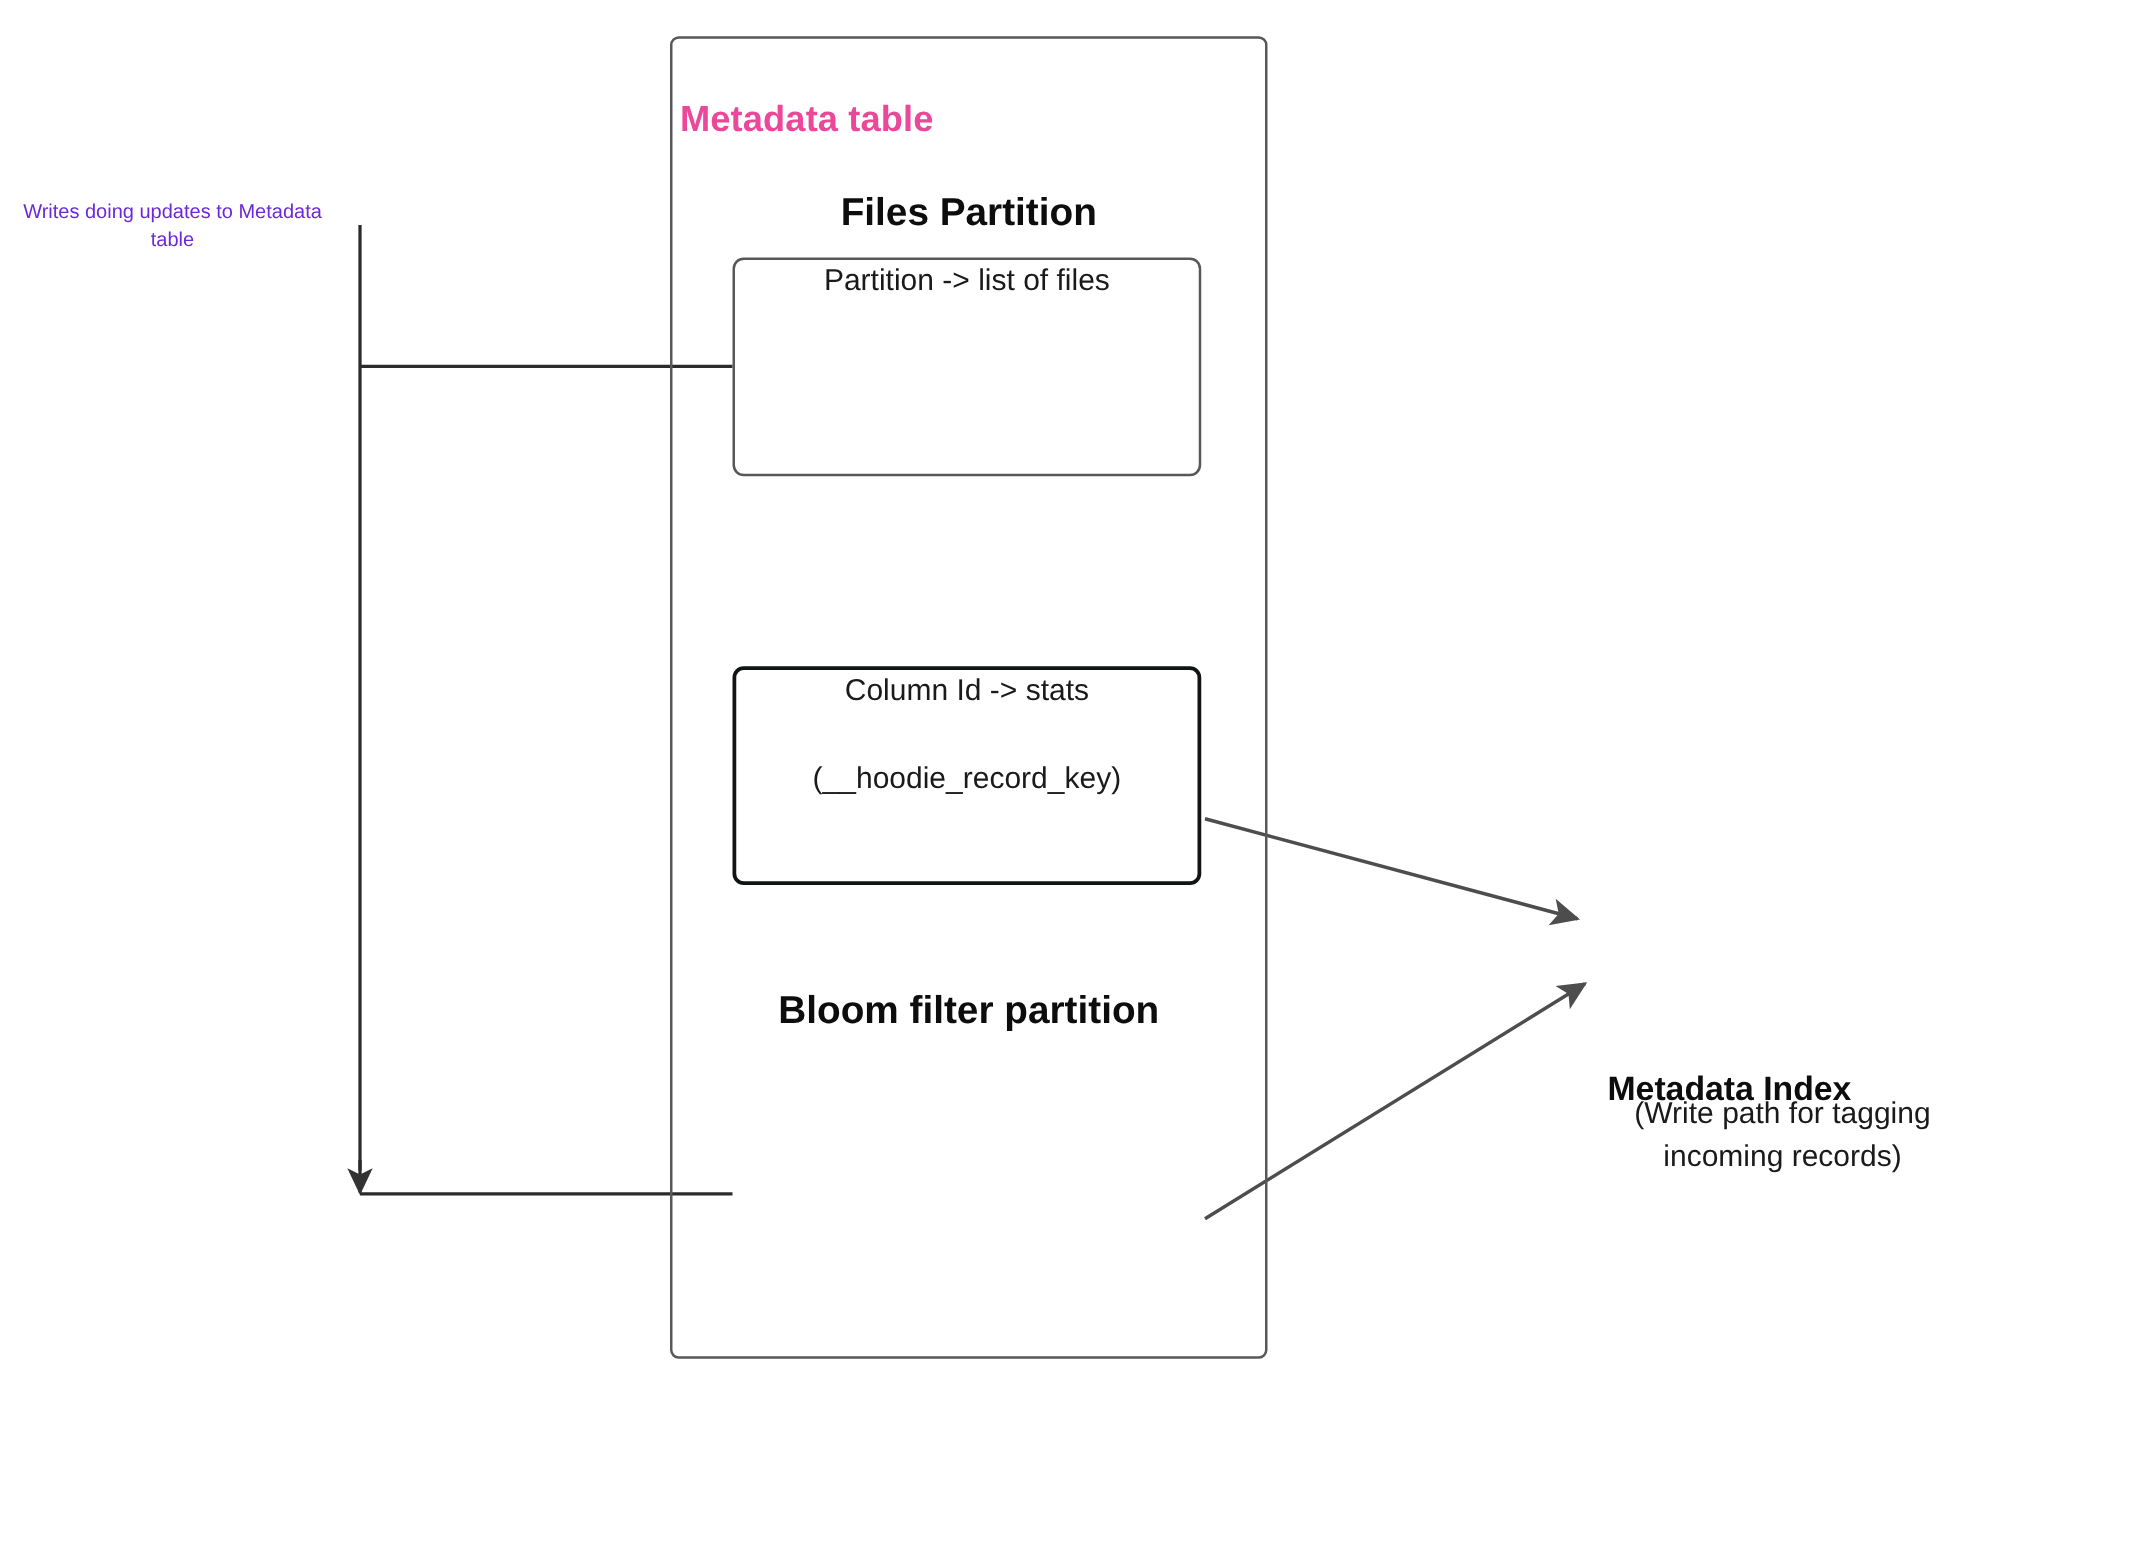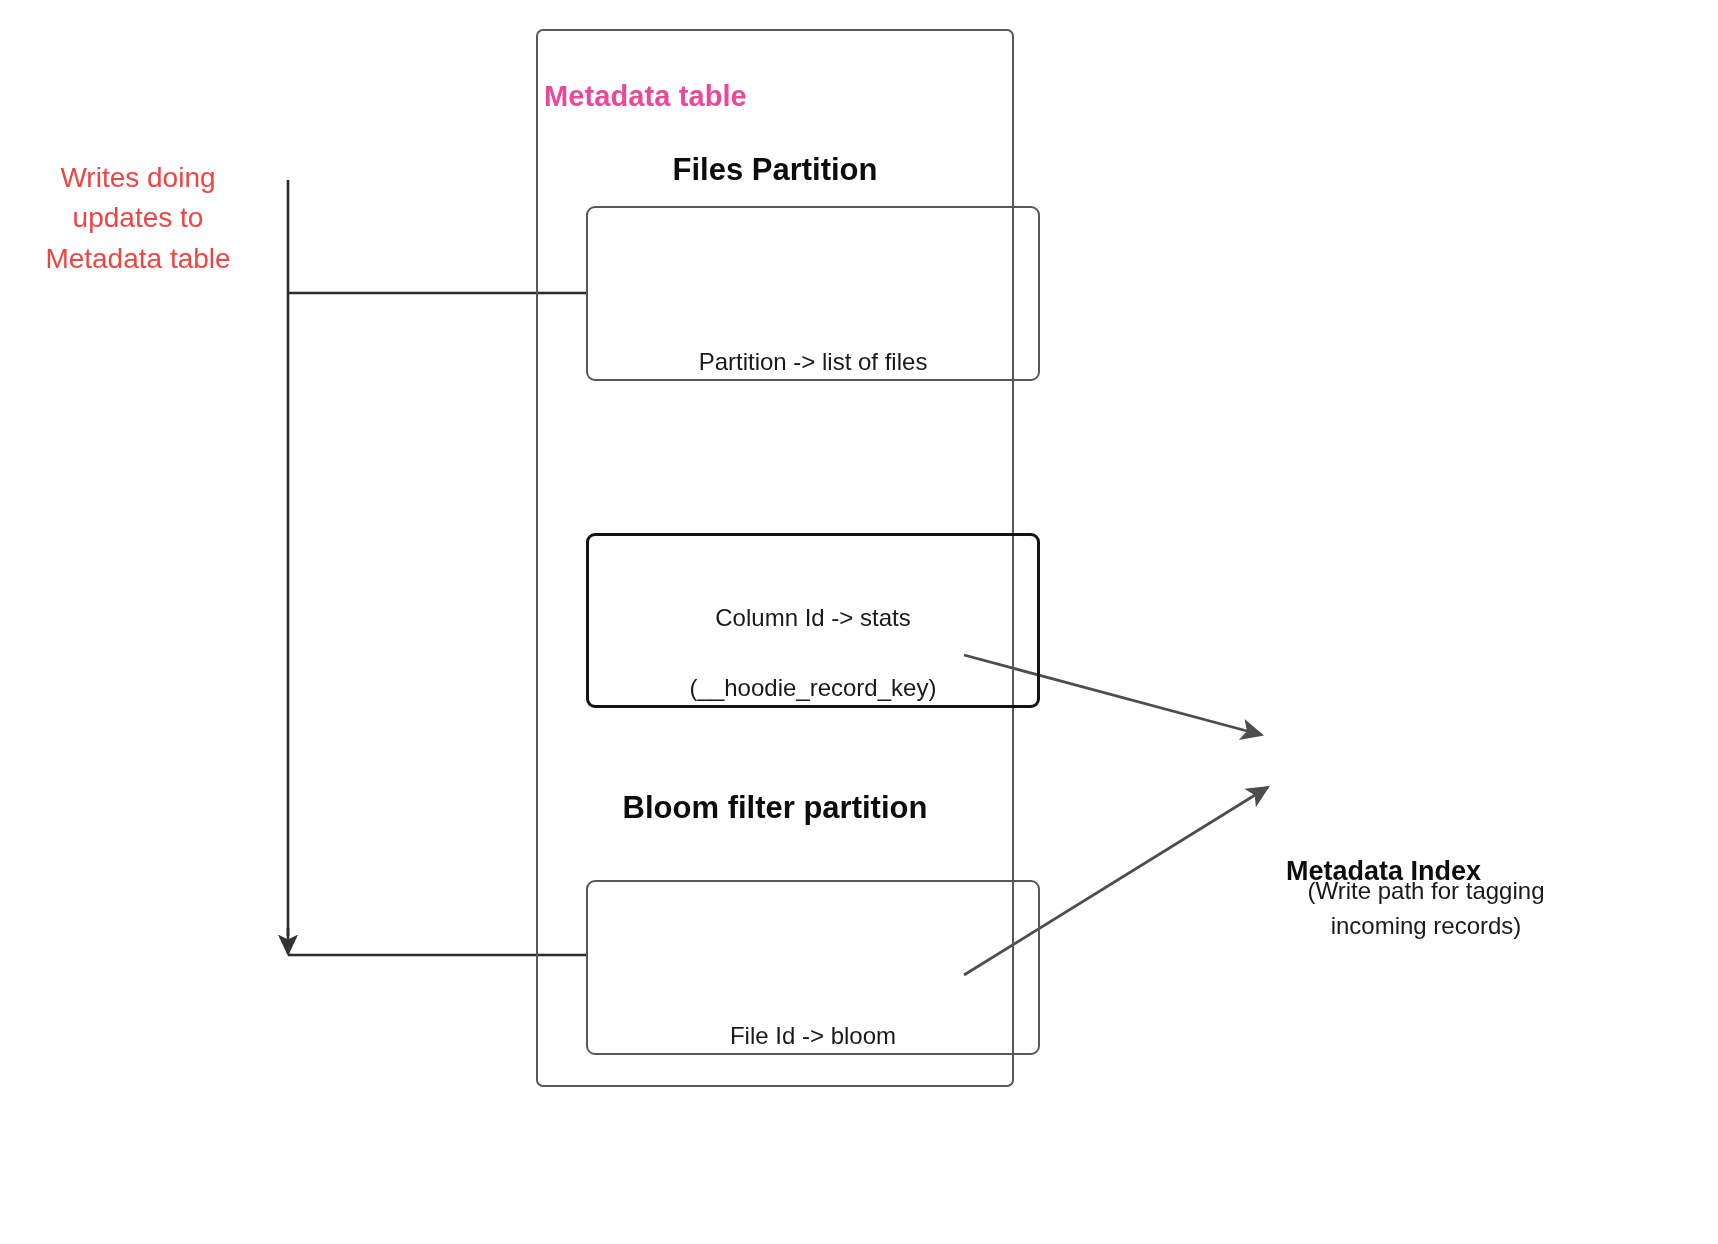--- a/index.html
+++ b/index.html
@@ -62,27 +62,27 @@
     left: 565px;
   }
   #heading-files      { top: 148px; }
   #heading-colstats   { top: 436px; }
   #heading-bloom      { top: 786px; }
 
   
   .inner-box {
     position: absolute;
     left: 586px;
-    width: 454px;
+    width: 375px;
     border: 2.5px solid #57585a;
     border-radius: 9px;
     background: transparent;
     box-sizing: border-box;
     display: flex;
-    align-items: flex-end;
+    align-items: flex-start;
     justify-content: center;
     text-align: center;
     font-size: 24px;
     color: #1a1a1a;
     line-height: 1.42;
   }
   #box-files {
     top: 206px;
     height: 175px;
   }
@@ -98,23 +98,23 @@
   }
   .inner-box .line2 { display: block; margin-top: 36px; }
 
   
   #writes-label {
     position: absolute;
     left: 14px;
     top: 158px;
     width: 248px;
     text-align: center;
-    font-size: 28px;
+    font-size: 16px;
     line-height: 1.44;
-    color: #ef4444;
+    color: #6d28d9;
   }
 
   
   #mi-title {
     position: absolute;
     left: 1286px;
     top: 856px;
     width: 420px;
     text-align: left;
     font-size: 27px;
@@ -177,21 +177,18 @@
 
   <div class="inner-box" id="box-colstats">
     <div>
       <span>Column Id  -&gt; stats</span>
       <span class="line2">(__hoodie_record_key)</span>
     </div>
   </div>
 
   <div class="part-heading" id="heading-bloom">Bloom filter partition</div>
 
-  <div class="inner-box" id="box-bloom">
-    <span>File Id -&gt; bloom</span>
-  </div>
 
   <div id="mi-title">Metadata Index</div>
 
   <div id="mi-caption">(Write path for tagging incoming records)</div>
 
 </div>
 
 </body></html>

